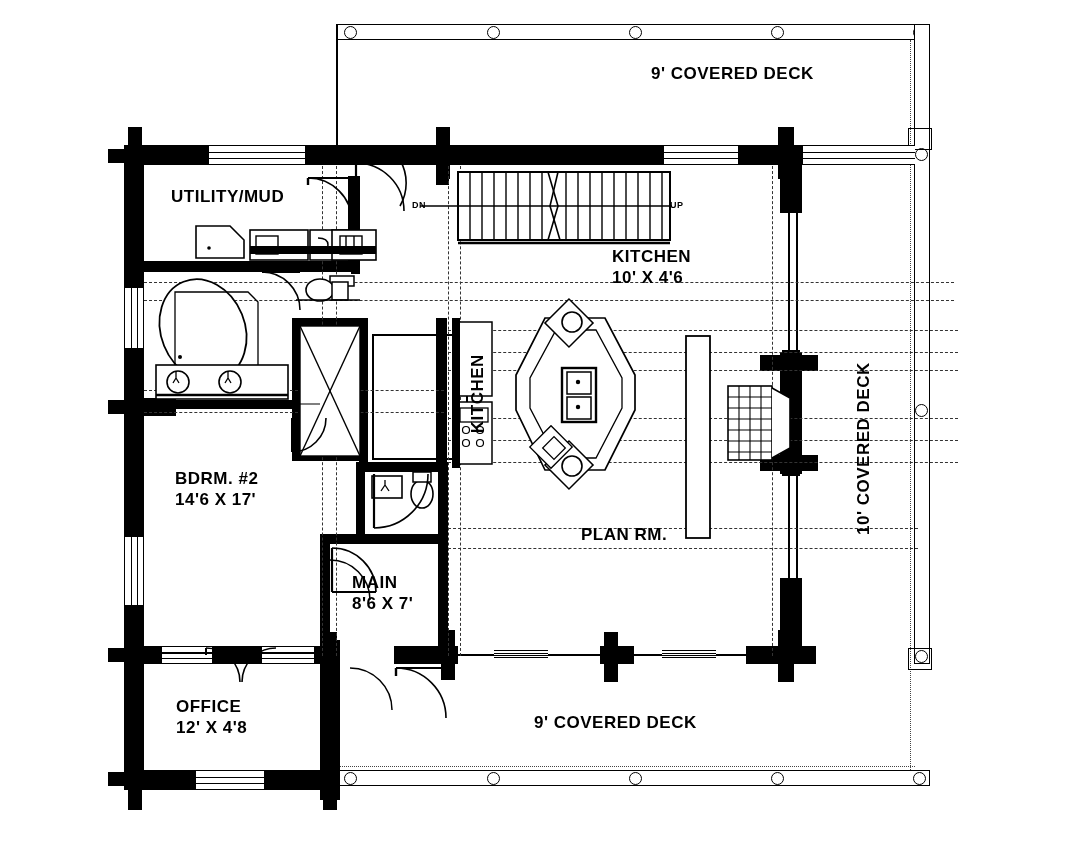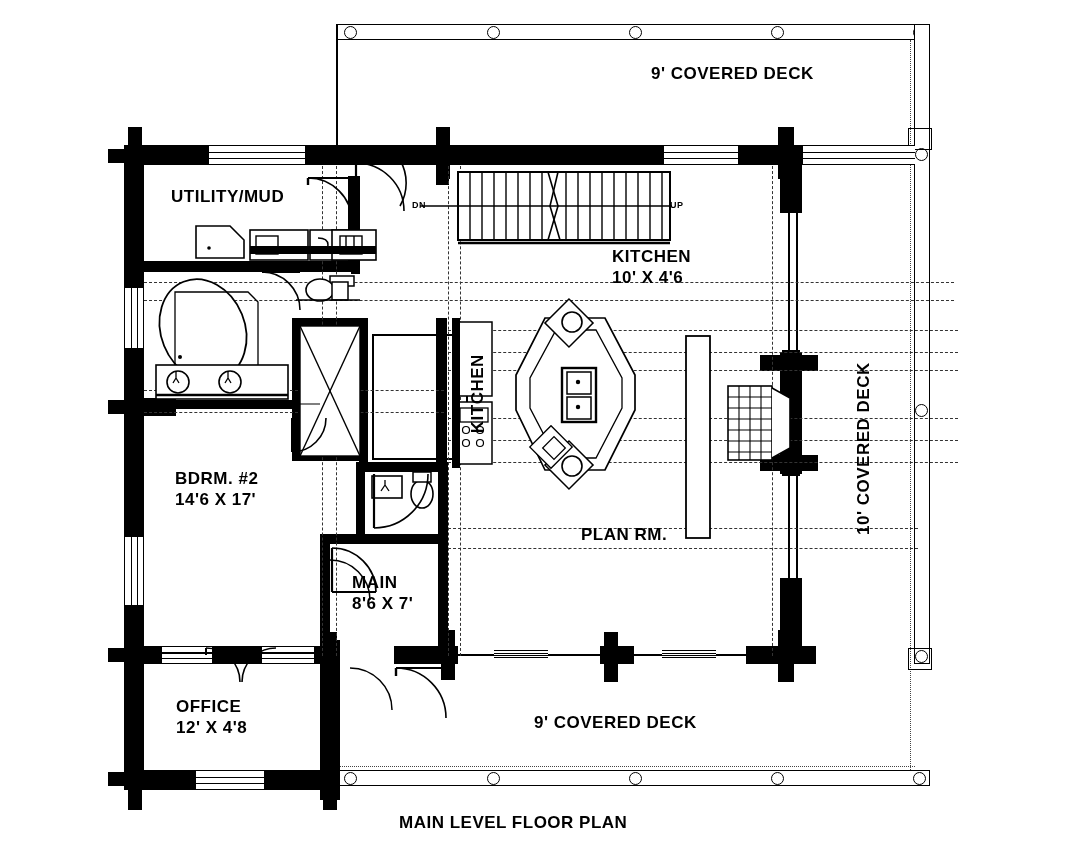--- a/index.html
+++ b/index.html
@@ -396,17 +396,14 @@
     <span>9' COVERED DECK</span>
   </div>
 
   <div class="lbl tiny" style="left:412px;top:200px;">
     <span>DN</span>
   </div>
   <div class="lbl tiny" style="left:670px;top:200px;">
     <span>UP</span>
   </div>
 
-  <div class="lbl title" style="left:399px;top:812px;">
-    <span>MAIN LEVEL FLOOR PLAN</span>
-  </div>
 
 </div>
 
 </body></html>

